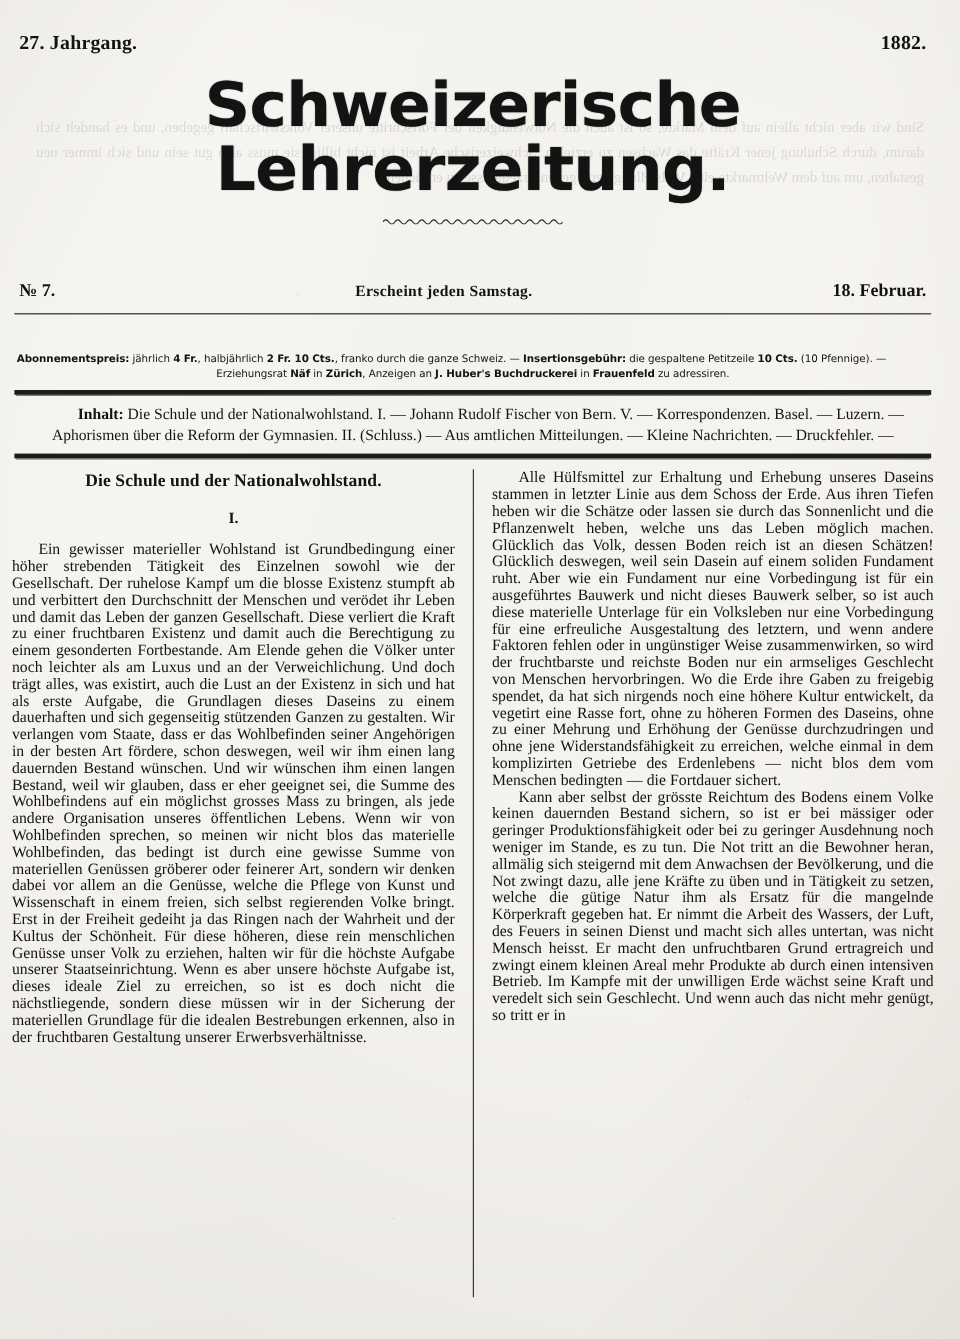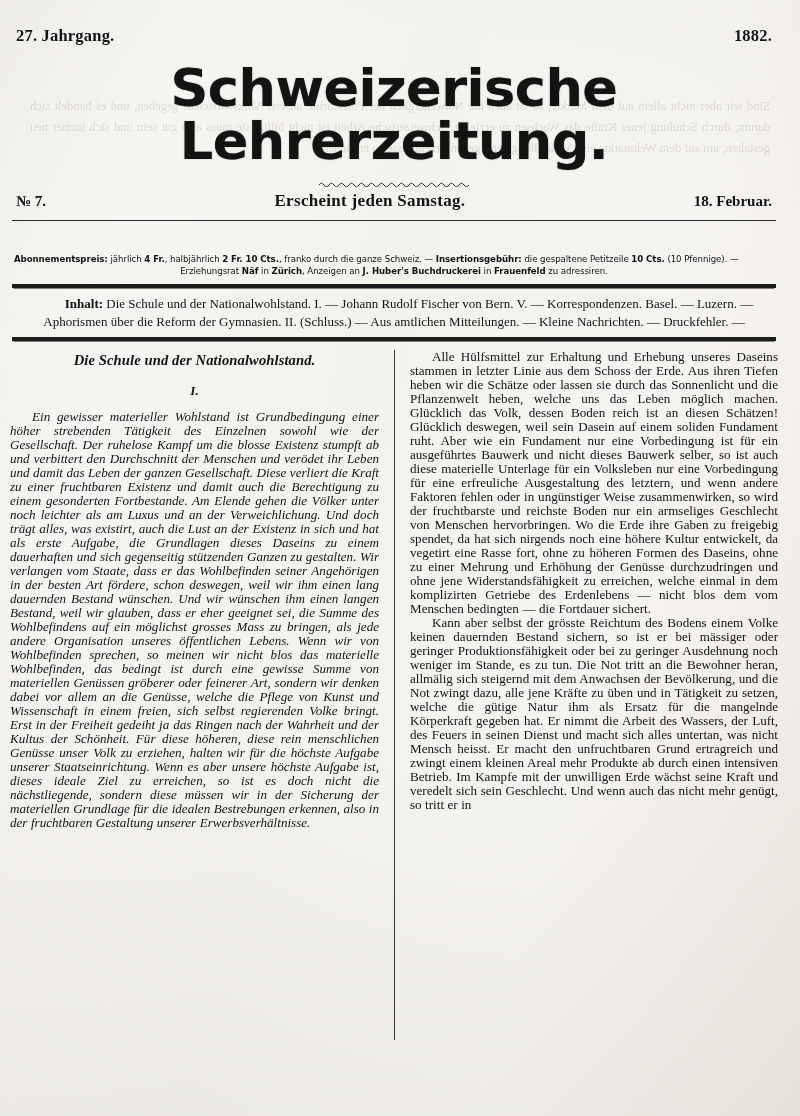--- a/index.html
+++ b/index.html
@@ -100,22 +100,23 @@
   .issueline {
     display: flex;
     justify-content: space-between;
     align-items: baseline;
     font-weight: bold;
     font-size: 15px;
     padding: 0 6px;
     margin-top: 2px;
   }
   .issueline .mid {
-    font-size: 17px;
+    font-size: 13px;
     letter-spacing: .3px;
+    margin-top: 44px;
   }
 
   
   .rule-thin {
     border: 0;
     border-top: 1.2px solid #2a2a2a;
     margin: 9px 2px 5px 2px;
   }
   .rule-thick {
     border: 0;
@@ -153,21 +154,21 @@
   
   .columns {
     display: flex;
     margin-top: 9px;
     height: 690px;
   }
   .col {
     width: 50%;
     box-sizing: border-box;
   }
-  .col-left  { padding-right: 15px; font-style: italic; }
+  .col-left  { padding-right: 15px; }
   .col-right { padding-left: 15px; border-left: 1.1px solid #3a3a3a; }
 
   .art-title {
     text-align: center;
     font-weight: bold;
     font-size: 14.6px;
     margin: 2px 0 14px 0;
     letter-spacing: .1px;
   }
   .art-sect {

